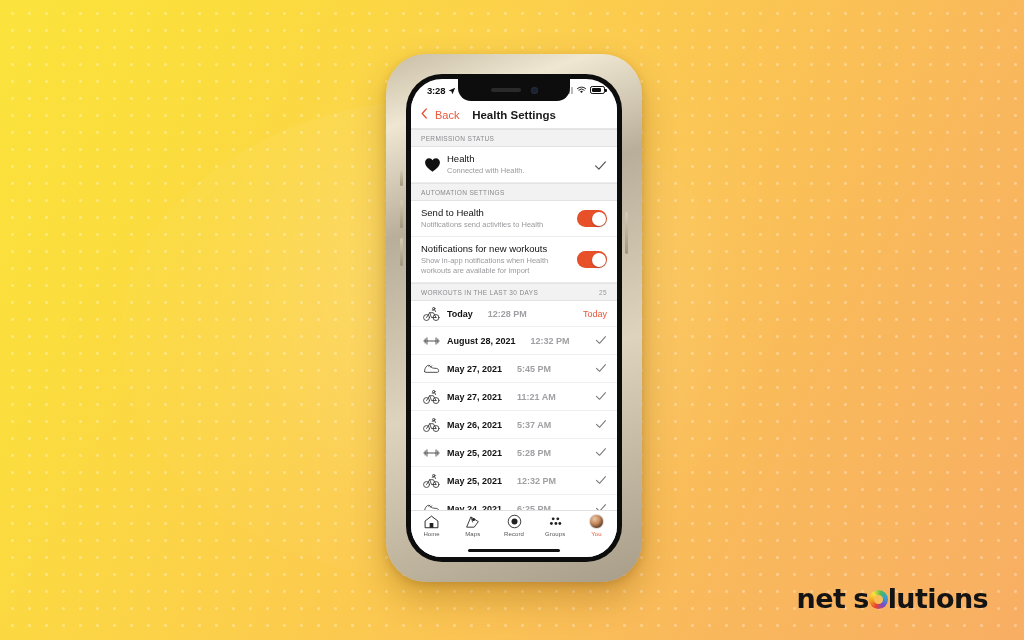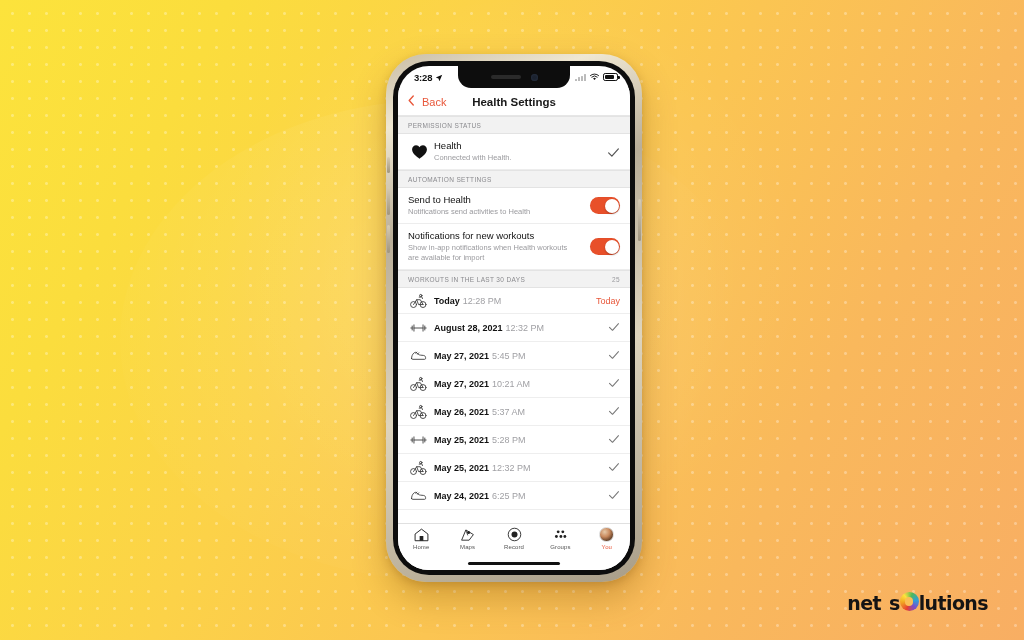--- a/index.html
+++ b/index.html
@@ -32,21 +32,21 @@
     pointer-events: none;
   }
 
   
   #phone {
     position: absolute;
     left: 386px; top: 54px;
     width: 256px; height: 528px;
     border-radius: 40px;
     background: linear-gradient(160deg, #c8bda6 0%, #efe7d2 12%, #b9ae99 30%, #ded4bd 60%, #a89d88 100%);
-    padding: 7px;
+    padding: 20px;
     box-shadow: 0 16px 34px rgba(120,70,0,0.30), 0 3px 8px rgba(120,70,0,0.22);
   }
   #phone-body {
     width: 100%; height: 100%;
     border-radius: 36px;
     background: #0d0d0d;
     padding: 5px;
     position: relative;
   }
   #screen {
@@ -165,21 +165,21 @@
   .wrow {
     display: flex; align-items: center;
     padding: 4.5px 10px;
     border-bottom: 0.5px solid #eeeeee;
     background: #fff;
     min-height: 26px;
   }
   .wrow .w-icon { width: 20px; flex: 0 0 20px; display:flex; align-items:center; justify-content:center; }
   .wrow .w-text { flex: 1 1 auto; padding-left: 6px; font-size: 9px; white-space: nowrap; }
   .wrow .w-date { color: #111; font-weight: 600; }
-  .wrow .w-time { color: #a0a0a4; font-weight: 400; margin-left: 3px; }
+  .wrow .w-time { color: #a0a0a4; font-weight: 700; margin-left: 15px; }
   .wrow .w-right { flex: 0 0 auto; display:flex; align-items:center; }
 
   
   #tabbar {
     flex: 0 0 34px;
     display: flex; align-items: flex-start;
     background: #fff;
     border-top: 0.5px solid #e0e0e0;
     padding-top: 3px;
   }
@@ -195,21 +195,21 @@
     background: radial-gradient(circle at 36% 30%, #e7c9a8 0%, #c98a5e 40%, #5b3a24 78%, #2a1a10 100%);
     border: 1.2px solid #d9d9d9;
   }
   #home-ind-wrap { flex: 0 0 13px; background:#fff; display:flex; align-items:center; justify-content:center; }
   #home-ind { width: 92px; height: 3.5px; border-radius: 2px; background: #111; }
 
   
   #logo {
     position: absolute;
     right: 36px; bottom: 26px;
-    font-size: 19px;
+    font-size: 27px;
     font-weight: bold;
     color: #141414;
     letter-spacing: -0.6px;
     font-family: "DejaVu Sans", sans-serif;
     display: flex; align-items: baseline;
   }
   #logo .gap { display:inline-block; width: 8px; }
   .rainbow-o {
     display: inline-block;
     width: 19px; height: 19px; border-radius: 50%;
@@ -393,21 +393,21 @@
                 <div class="w-icon">
                   <svg viewBox="0 0 24 22" width="17" height="16">
                     <circle cx="5.0" cy="16.0" r="4.2" stroke="#3a3a3a" stroke-width="1.25" fill="none" stroke-linecap="round" stroke-linejoin="round"></circle>
                     <circle cx="18.4" cy="16.0" r="4.2" stroke="#3a3a3a" stroke-width="1.25" fill="none" stroke-linecap="round" stroke-linejoin="round"></circle>
                     <path d="M5.0 16.0 L9.4 9.2 L14.6 9.2 L18.4 16.0" stroke="#3a3a3a" stroke-width="1.25" fill="none" stroke-linecap="round" stroke-linejoin="round"></path>
                     <path d="M9.4 9.2 L12.0 16.0 L18.4 16.0" stroke="#3a3a3a" stroke-width="1.25" fill="none" stroke-linecap="round" stroke-linejoin="round"></path>
                     <circle cx="15.2" cy="3.4" r="1.7" stroke="#3a3a3a" stroke-width="1.25" fill="none" stroke-linecap="round" stroke-linejoin="round"></circle>
                     <path d="M13.0 5.6 L16.6 5.0 L17.6 7.6" stroke="#3a3a3a" stroke-width="1.25" fill="none" stroke-linecap="round" stroke-linejoin="round"></path>
                   </svg>
                 </div>
-                <div class="w-text"><span class="w-date">May 27, 2021</span><span class="w-time">10:21 AM</span></div>
+                <div class="w-text"><span class="w-date">May 27, 2021</span><span class="w-time">11:21 AM</span></div>
                 <div class="w-right">
                   <span><svg viewBox="0 0 16 16" width="12" height="12">
                       <path d="M2 8.4 L6 12.4 L14 3.6" stroke="#777" stroke-width="1.4" fill="none" stroke-linecap="round" stroke-linejoin="round"></path>
                     </svg></span>
                 </div>
               </div>
               <div class="wrow">
                 <div class="w-icon">
                   <svg viewBox="0 0 24 22" width="17" height="16">
                     <circle cx="5.0" cy="16.0" r="4.2" stroke="#3a3a3a" stroke-width="1.25" fill="none" stroke-linecap="round" stroke-linejoin="round"></circle>

